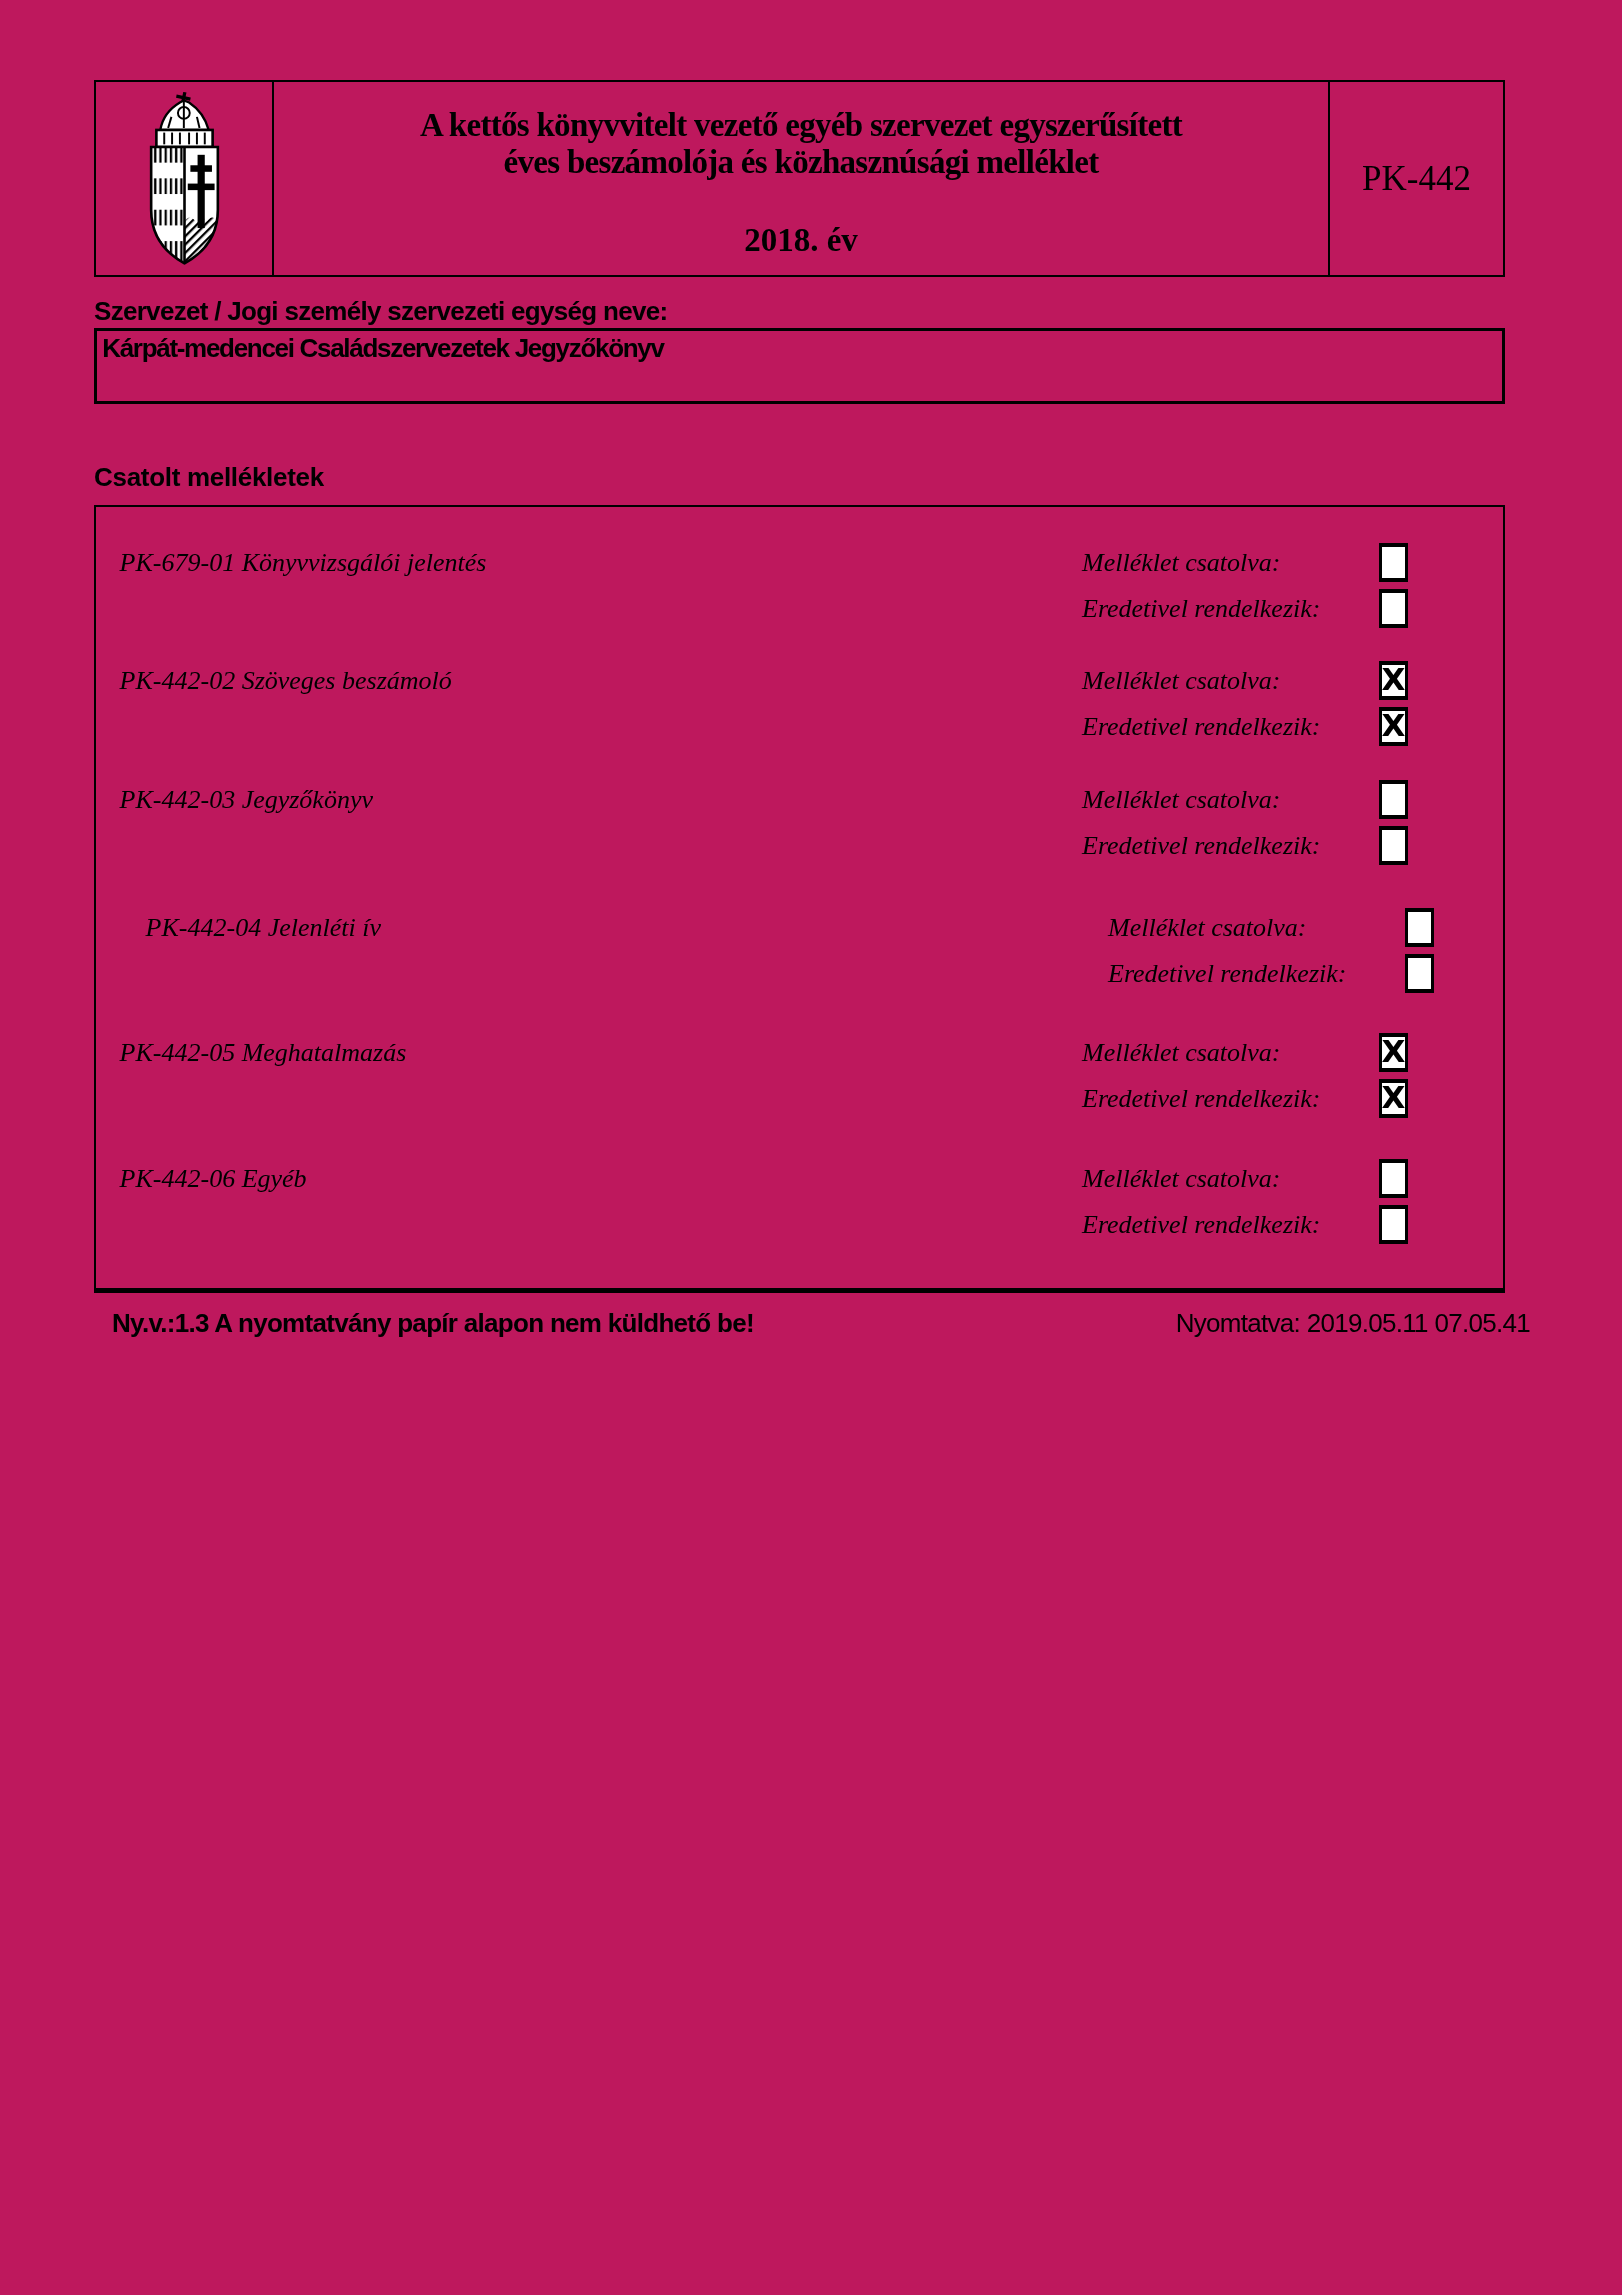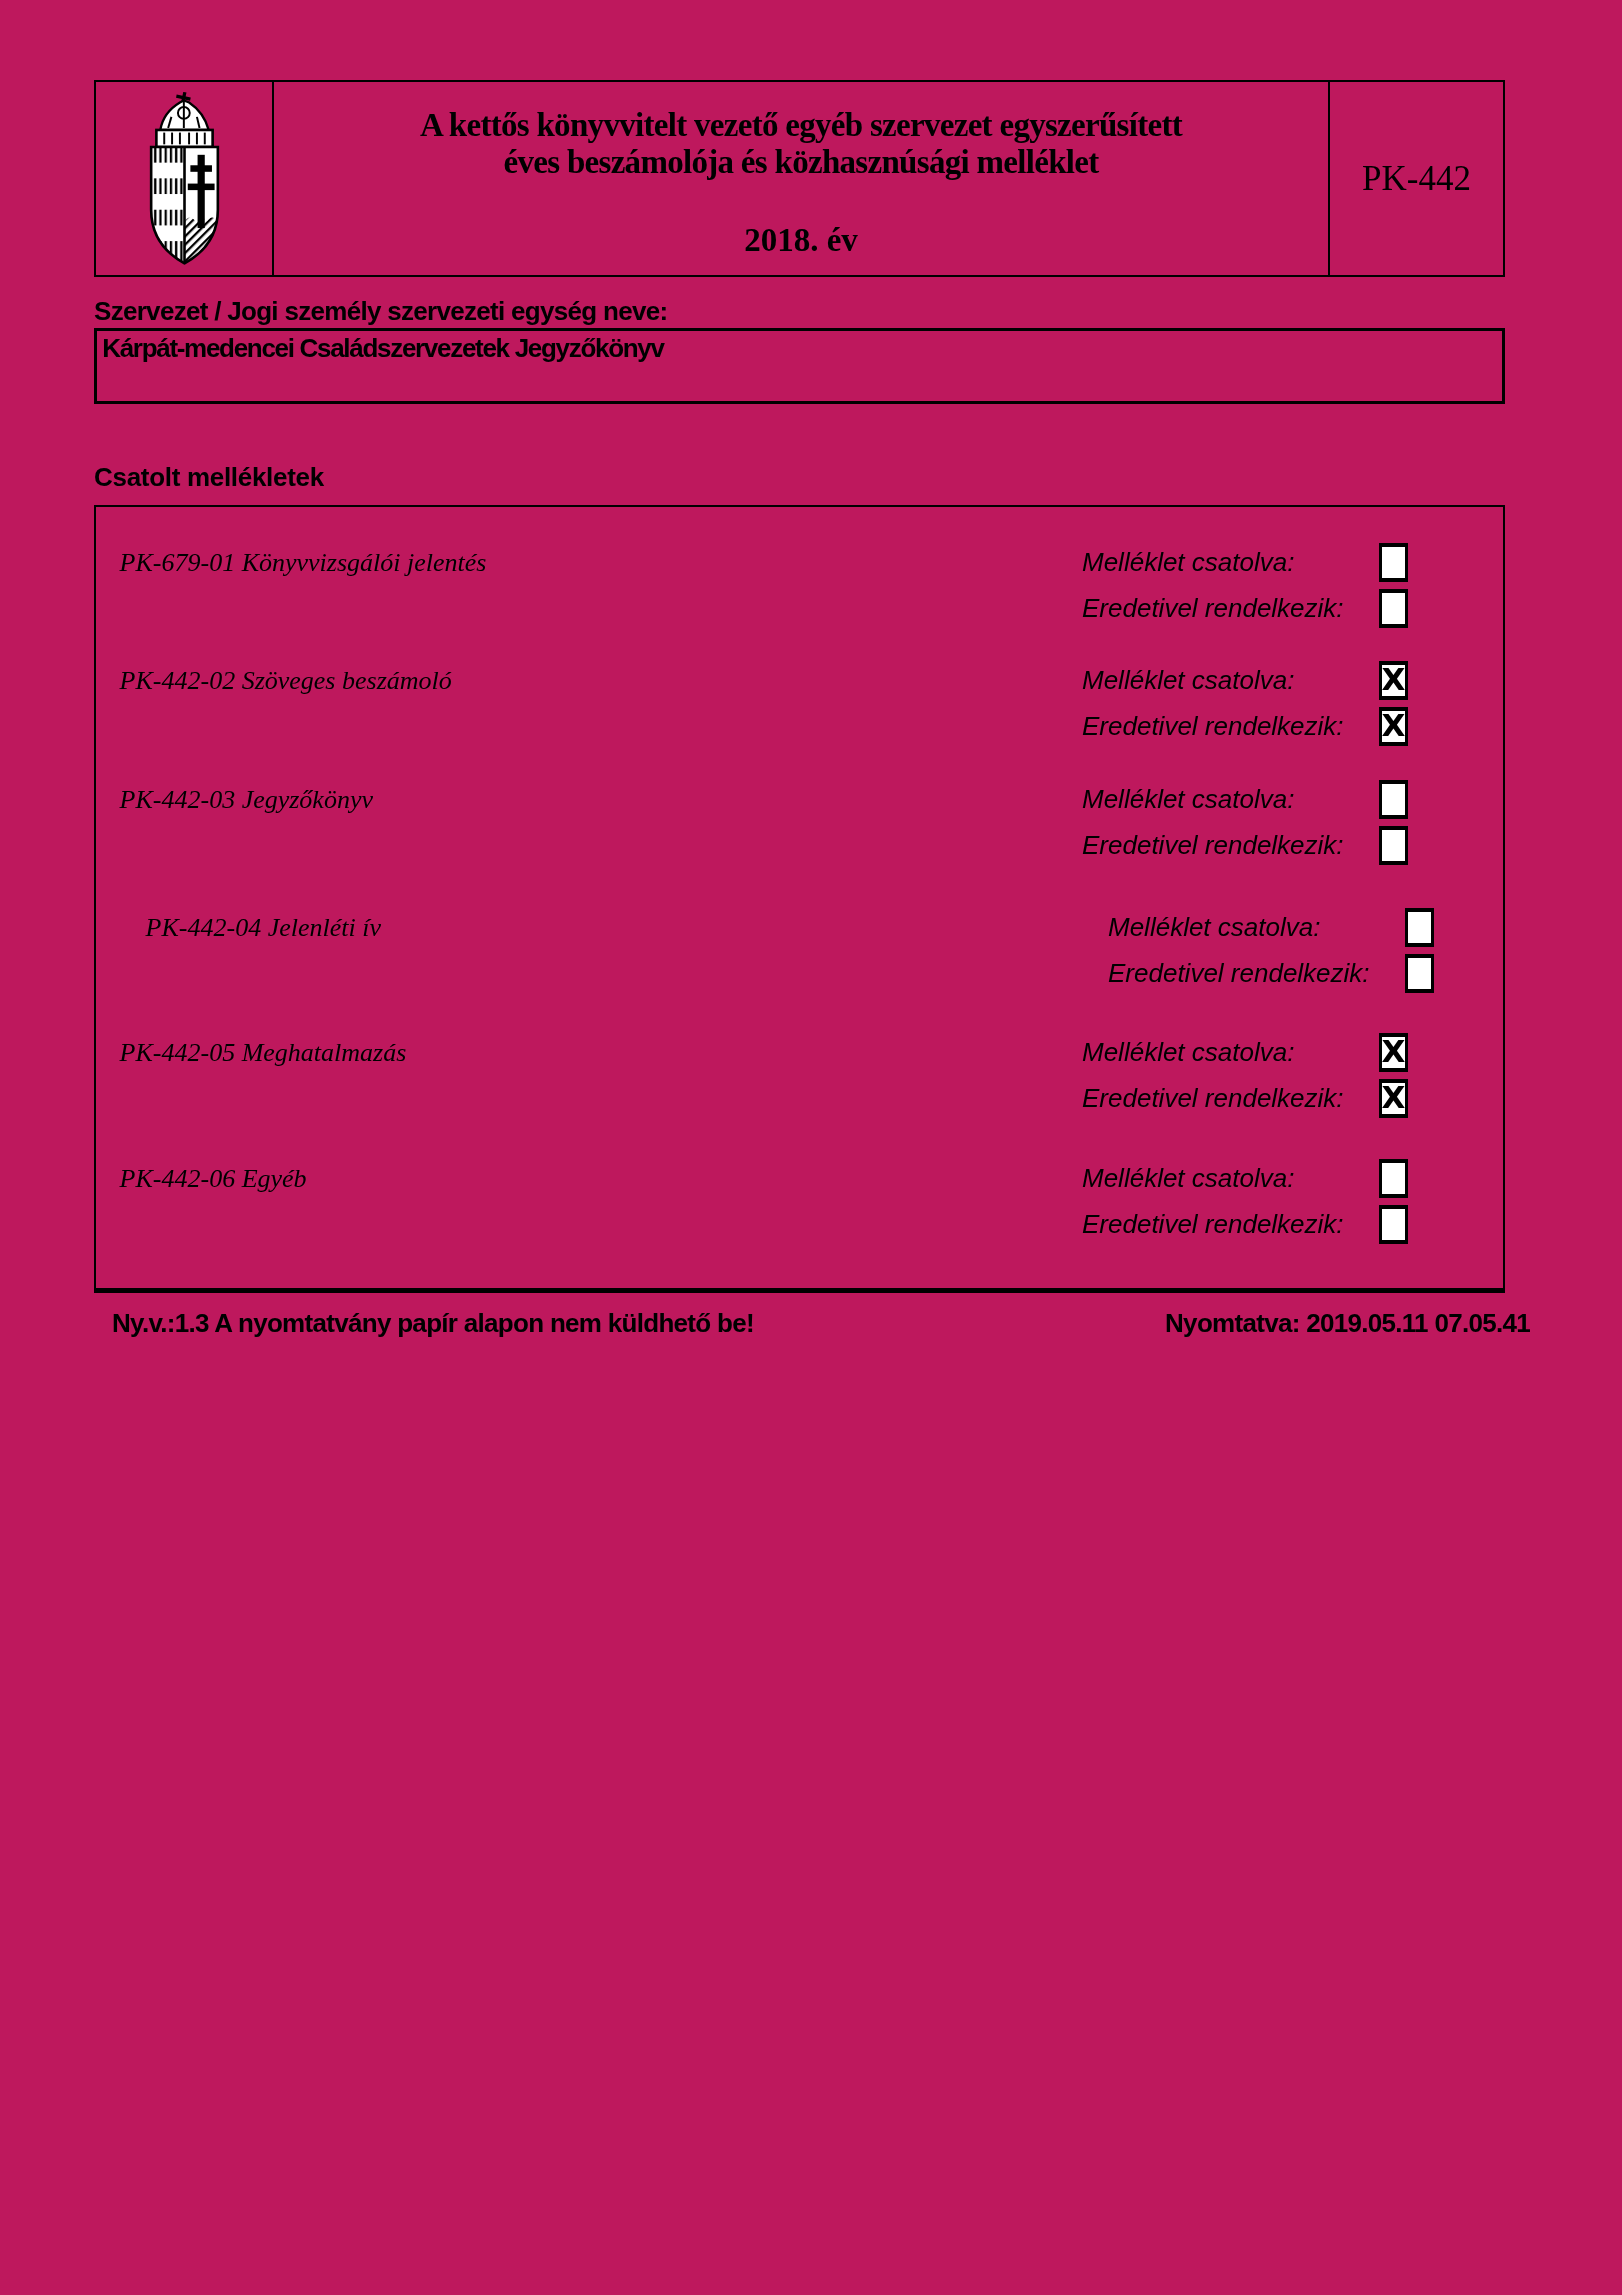--- a/index.html
+++ b/index.html
@@ -82,21 +82,21 @@
   .row-label{
     position:absolute;left:23.6px;top:0;
     height:39px;line-height:39px;
     font-family:"Liberation Serif",serif;
     font-style:italic;font-size:26px;
     white-space:nowrap;
   }
   .line-label{
     position:absolute;left:986px;
     height:39px;line-height:39px;
-    font-family:Liberation Sans, sans-serif;
+    font-family:Liberation Serif, serif;
     font-style:italic;font-size:26px;
     white-space:nowrap;
   }
   .line1{top:0;}
   .line2{top:46px;}
   .cbx{
     position:absolute;left:1283px;
     width:29px;height:39px;box-sizing:border-box;
     background:#fff;
     border:3.3px solid #000;
@@ -114,21 +114,21 @@
   .r0{top:36px;}.r1{top:154px;}.r2{top:273px;}
   .r3{top:401px;margin-left:26px;}.r4{top:526px;}.r5{top:652px;}
   
   .footer-left{
     position:absolute;left:112px;top:1308px;
     font-size:26px;font-weight:bold;letter-spacing:-0.7px;
     white-space:nowrap;
   }
   .footer-right{
     position:absolute;right:92px;top:1308px;
-    font-size:26px;font-weight:bold;letter-spacing:-0.7px;
+    font-size:26px;font-weight:normal;letter-spacing:-0.7px;
     white-space:nowrap;
   }
 </style>
 </head>
 <body>
 
 <div class="page">
 
   <div class="header-box">
     <div class="arms-cell">

